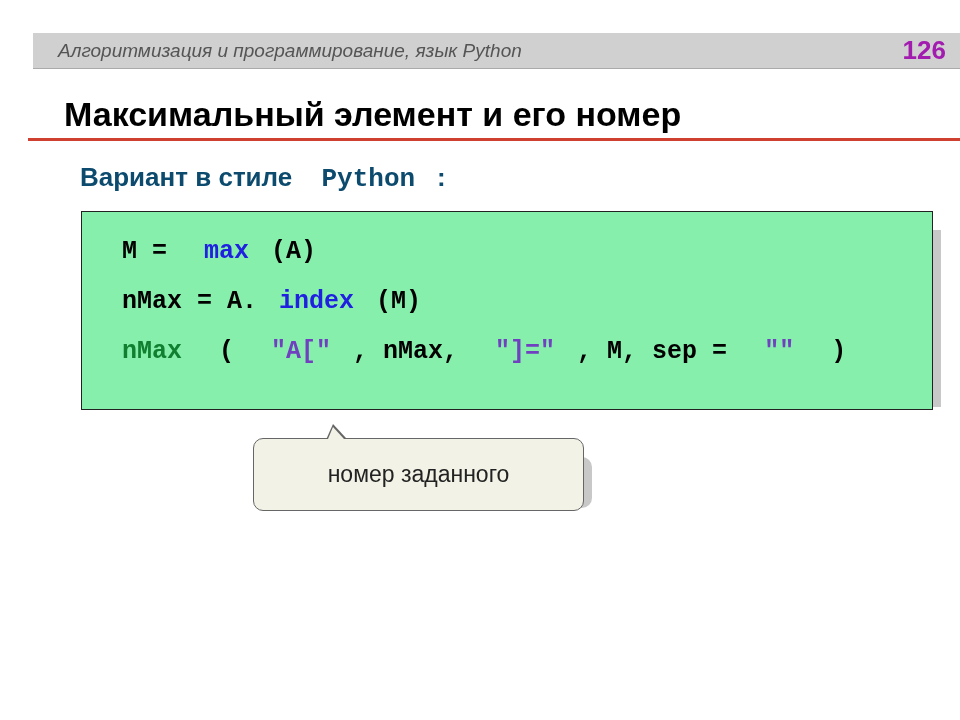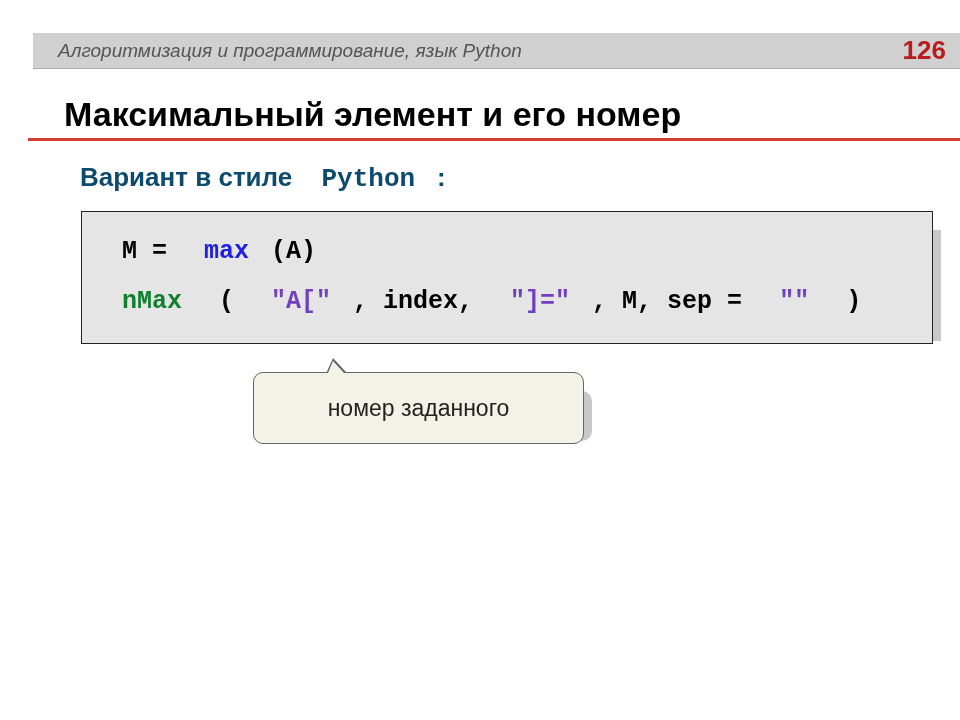--- a/index.html
+++ b/index.html
@@ -20,21 +20,21 @@
     padding: 0 14px 0 14px;
   }
   .header-text {
     font-style: italic;
     color: #555;
     font-size: 19px;
   }
   .page-number {
     font-weight: bold;
     font-size: 26px;
-    color: #b91c1c;
+    color: #a21caf;
   }
   .slide-title {
     font-size: 34px;
     font-weight: bold;
     color: #000;
     padding: 14px 36px 4px 36px;
     border-bottom: 3px solid #d04030;
     margin: 12px 6px 0 6px;
   }
   .subtitle {
@@ -51,23 +51,23 @@
   }
   .code-shadow {
     position: absolute;
     top: 8px; left: 8px; right: -8px; bottom: -8px;
     background: #c8c8c8;
     z-index: 0;
   }
   .code-box {
     position: relative;
     z-index: 1;
-    background: #e5e5e5;
+    background: #86efac;
     border: 1.5px solid #222;
-    padding: 10px 18px 10px 18px;
+    padding: 10px 18px 27px 18px;
     font-family: "Courier New", monospace;
     font-size: 25px;
     font-weight: bold;
     line-height: 1.55;
     color: #000;
   }
   .kw-blue { color: #2020e0; }
   .kw-green { color: #108030; }
   .kw-str { color: #7040c0; }
   .callout-wrap {
@@ -129,21 +129,24 @@
   <span class="plain">Вариант в стиле </span><span>Python</span><span class="plain">:</span>
 </div>
 
 <div class="code-wrap">
   <div class="code-shadow"></div>
   <div class="code-box">
     <div>
       <span>M = </span><span class="kw-blue">max</span><span>(A)</span>
     </div>
     <div>
-      <span class="kw-green">nMax</span><span> ( </span><span class="kw-str">"A["</span><span>, index, </span><span class="kw-str">"]="</span><span>, M, sep = </span><span class="kw-str">""</span><span> )</span>
+      <span>nMax = A.</span><span class="kw-blue">index</span><span>(M)</span>
+    </div>
+    <div>
+      <span class="kw-green">nMax</span><span> ( </span><span class="kw-str">"A["</span><span>, nMax, </span><span class="kw-str">"]="</span><span>, M, sep = </span><span class="kw-str">""</span><span> )</span>
     </div>
   </div>
 </div>
 
 <div class="callout-wrap">
   <div class="callout-shadow"></div>
   <div class="callout-tail-border"></div>
   <div class="callout-tail"></div>
   <div class="callout">
     <div>номер заданного</div>

